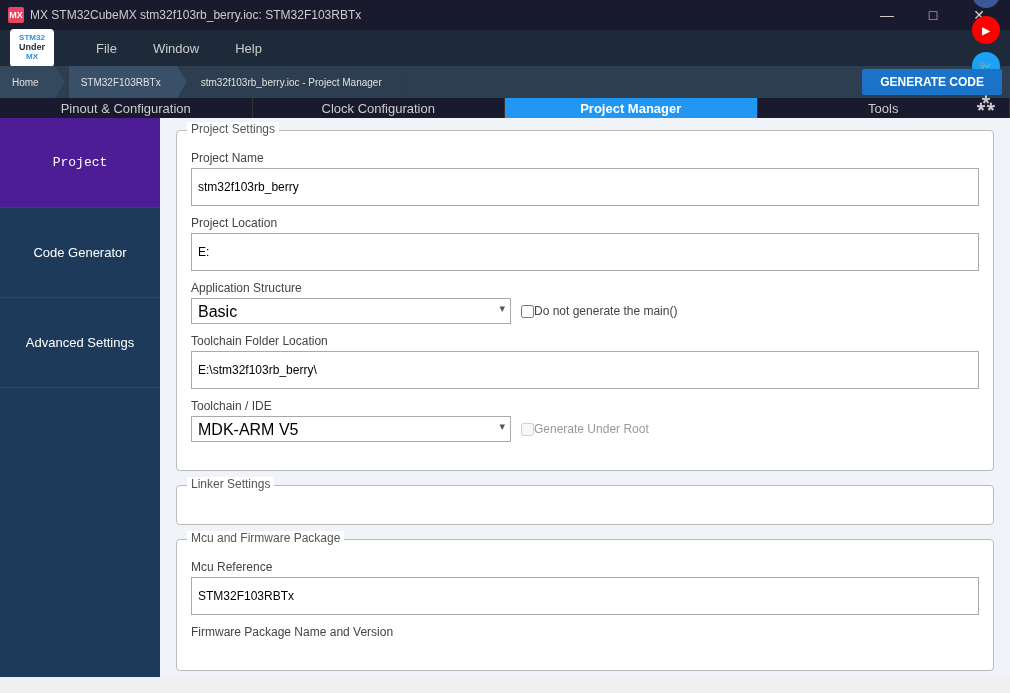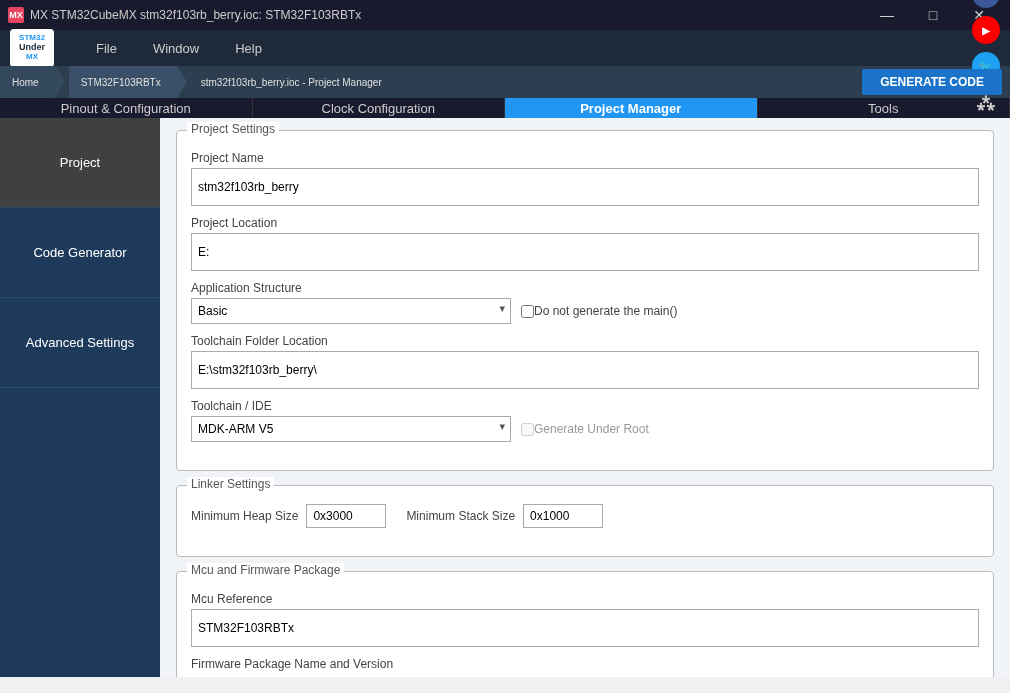--- a/index.html
+++ b/index.html
@@ -124,21 +124,21 @@
       width: 160px;
       background: #1e3a5a;
       display: flex;
       flex-direction: column;
     }
     .sidebar-item {
       height: 90px; display: flex; align-items: center; justify-content: center;
       color: white; font-size: 13px; cursor: pointer;
       border-bottom: 1px solid #2a4a6a; text-align: center; padding: 0 8px;
     }
-    .sidebar-item.active { background: #404040; }
+    .sidebar-item.active { background: #4c1d95; font-family: Liberation Mono, monospace; }
 
     
     #content {
       flex: 1; padding: 12px 16px; overflow-y: auto; background: #f0f4f8;
     }
 
     
     .section-box {
       border: 1px solid #bbb; background: white; border-radius: 4px;
       margin-bottom: 14px; padding: 10px 14px 28px;
@@ -156,21 +156,21 @@
     .field-input {
       width: 100%; height: 38px; border: 1px solid #aaa;
       padding: 2px 6px; font-size: 12px; background: white; outline: none;
     }
 
     .row { display: flex; align-items: center; gap: 10px; }
 
     .select-wrapper { position: relative; flex: 1; }
     .select-wrapper select {
       width: 100%; height: 26px; border: 1px solid #aaa;
-      padding: 2px 6px; font-size: 12px; background: white;
+      padding: 2px 6px; font-size: 16px; background: white;
       appearance: none; outline: none; cursor: pointer;
       padding-right: 20px;
     }
     .select-wrapper::after {
       content: '▾'; position: absolute; right: 6px; top: 4px;
       pointer-events: none; font-size: 11px; color: #555;
     }
 
     .checkbox-row { display: flex; align-items: center; font-size: 12px; color: #444; }
     .checkbox-row input[type=checkbox] { margin: 0; }
@@ -292,30 +292,20 @@
         </div>
         <div class="checkbox-row">
           <input type="checkbox" id="gur" disabled="" style="">
           <label for="gur" style="color:#999;">Generate Under Root</label>
         </div>
       </div>
     </div>
 
     <div class="section-box">
       <span class="section-title">Linker Settings</span>
-      <div class="linker-row">
-        <div class="linker-field">
-          <label>Minimum Heap Size</label>
-          <input type="text" value="0x3000" style="">
-        </div>
-        <div class="linker-field">
-          <label>Minimum Stack Size</label>
-          <input type="text" value="0x1000" style="">
-        </div>
-      </div>
     </div>
 
     <div class="section-box">
       <span class="section-title">Mcu and Firmware Package</span>
 
       <div class="field-label">Mcu Reference</div>
       <input class="field-input" type="text" value="STM32F103RBTx" style="">
 
       <div class="field-label">Firmware Package Name and Version</div>
     </div>

